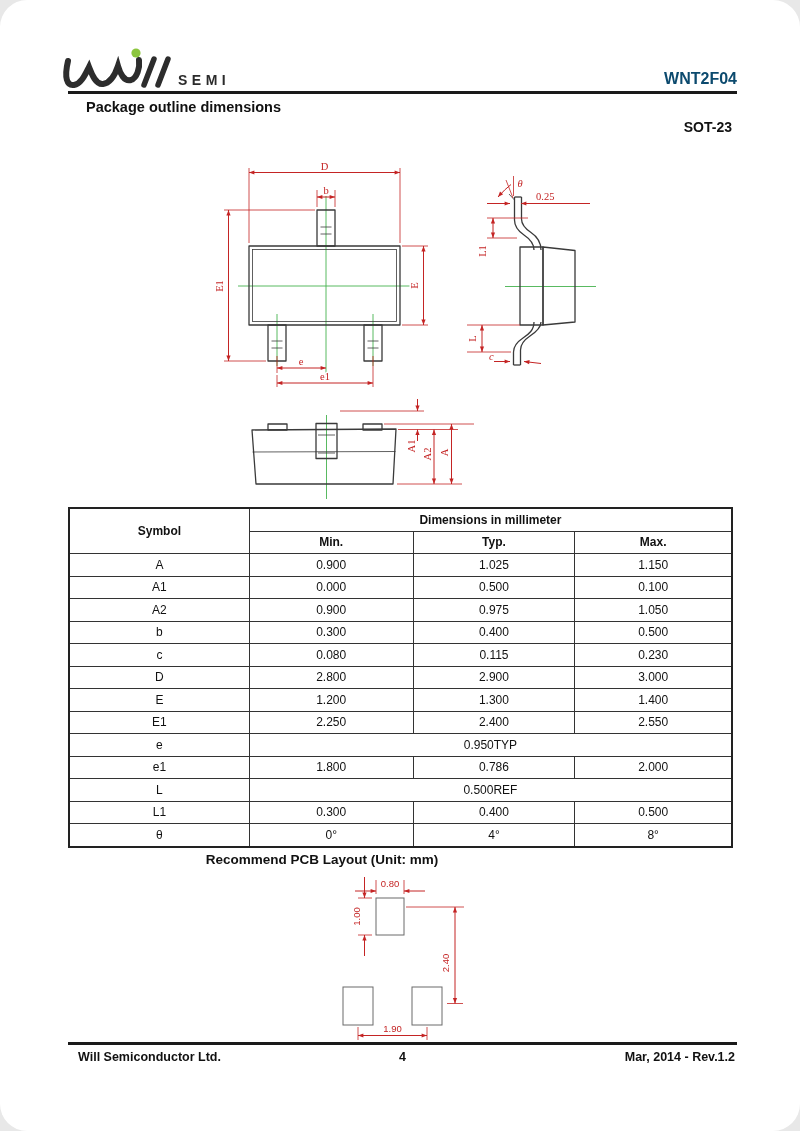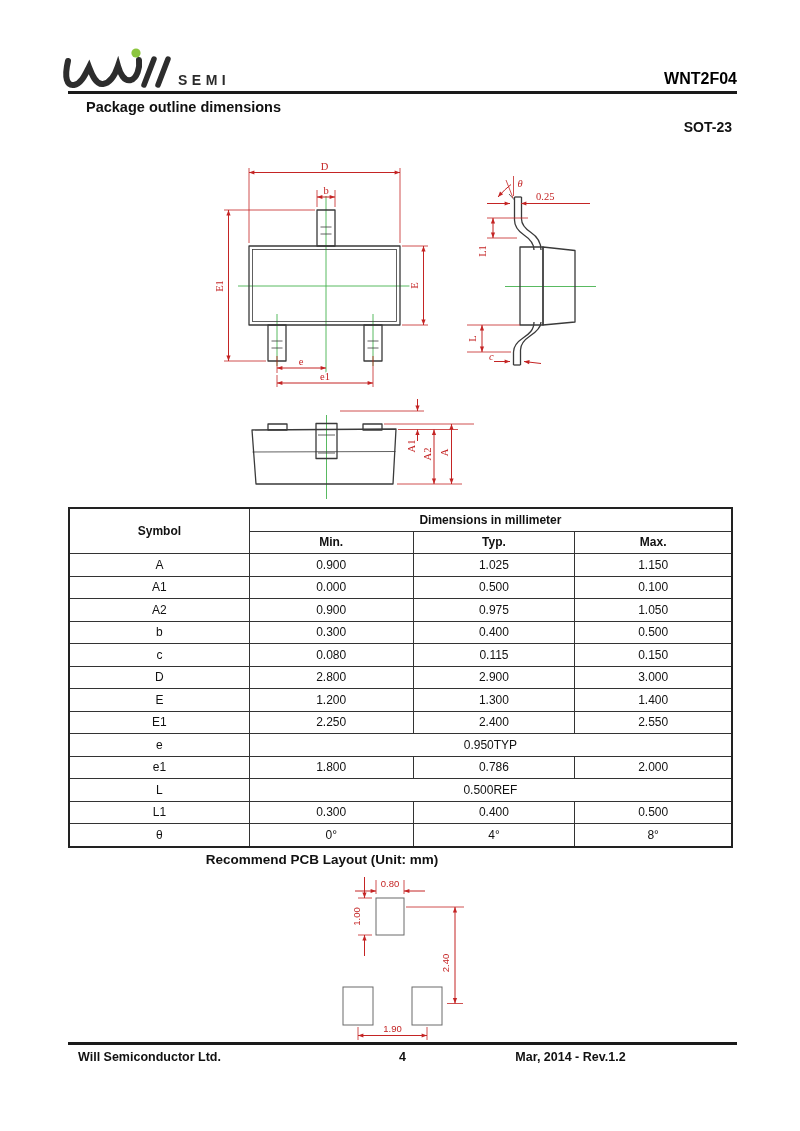--- a/index.html
+++ b/index.html
@@ -1,20 +1,20 @@
 <!DOCTYPE html>
 <html><head>
 <meta charset="utf-8">
 <style>
   html,body{margin:0;padding:0;background:#e8e8e8;}
   .page{position:relative;width:800px;height:1131px;background:#ffffff;margin:0 auto;
-        font-family:"Liberation Sans",sans-serif;color:#111;overflow:hidden;}
+        font-family:"Liberation Sans",sans-serif;color:#111;overflow:hidden;border-radius:27px;}
   
   .logo-svg{position:absolute;left:58px;top:46px;width:200px;height:48px;}
-  .part-number{position:absolute;top:70px;right:63px;font-size:16px;font-weight:bold;color:#000000;}
+  .part-number{position:absolute;top:70px;right:63px;font-size:16px;font-weight:bold;color:#0c4a6e;}
   .rule{position:absolute;left:68px;width:669px;background:#1a1a1a;}
   .rule-top{top:91px;height:3px;}
   .rule-bottom{top:1042px;height:3px;}
   .section-title{position:absolute;left:77px;top:99px;font-size:14.5px;font-weight:bold;margin-left:9px;}
   .package-name{position:absolute;left:0;top:119px;width:732px;text-align:right;font-size:14px;font-weight:bold;}
   .pcb-title{position:absolute;left:0;top:852px;width:644px;text-align:center;font-size:13.5px;font-weight:bold;}
   
   .drawing{position:absolute;}
   .ol{stroke:#3a3a3a;fill:none;stroke-width:1.3;stroke-linejoin:round;}
   .ol2{stroke:#3a3a3a;fill:none;stroke-width:0.8;}
@@ -30,21 +30,21 @@
   .dims-table{position:absolute;left:68px;top:507px;width:665px;border-collapse:collapse;
               border:2px solid #222;table-layout:fixed;}
   .dims-table th,.dims-table td{border:1px solid #333;text-align:center;vertical-align:middle;
               font-size:12px;height:21.5px;padding:0;}
   .dims-table th{font-weight:bold;}
   
   .footer-row{position:absolute;left:70px;top:1050px;width:665px;display:grid;
               grid-template-columns:1fr auto 1fr;font-size:12.5px;font-weight:bold;}
   .footer-left{text-align:left;padding-left:8px;}
   .footer-center{text-align:center;}
-  .footer-right{text-align:center;}
+  .footer-right{text-align:right;}
   .logo-semi-text{font-family:"Liberation Sans",sans-serif;font-size:14px;font-weight:bold;
                   letter-spacing:4.5px;fill:#2b2b2b;}
 </style>
 </head>
 <body>
 
 <div class="page">
 
   <svg width="0" height="0" style="position:absolute">
     <defs>
@@ -216,21 +216,21 @@
       <tr>
         <td>b</td>
         <td>0.300</td>
         <td>0.400</td>
         <td>0.500</td>
       </tr>
       <tr>
         <td>c</td>
         <td>0.080</td>
         <td>0.115</td>
-        <td>0.150</td>
+        <td>0.230</td>
       </tr>
       <tr>
         <td>D</td>
         <td>2.800</td>
         <td>2.900</td>
         <td>3.000</td>
       </tr>
       <tr>
         <td>E</td>
         <td>1.200</td>

